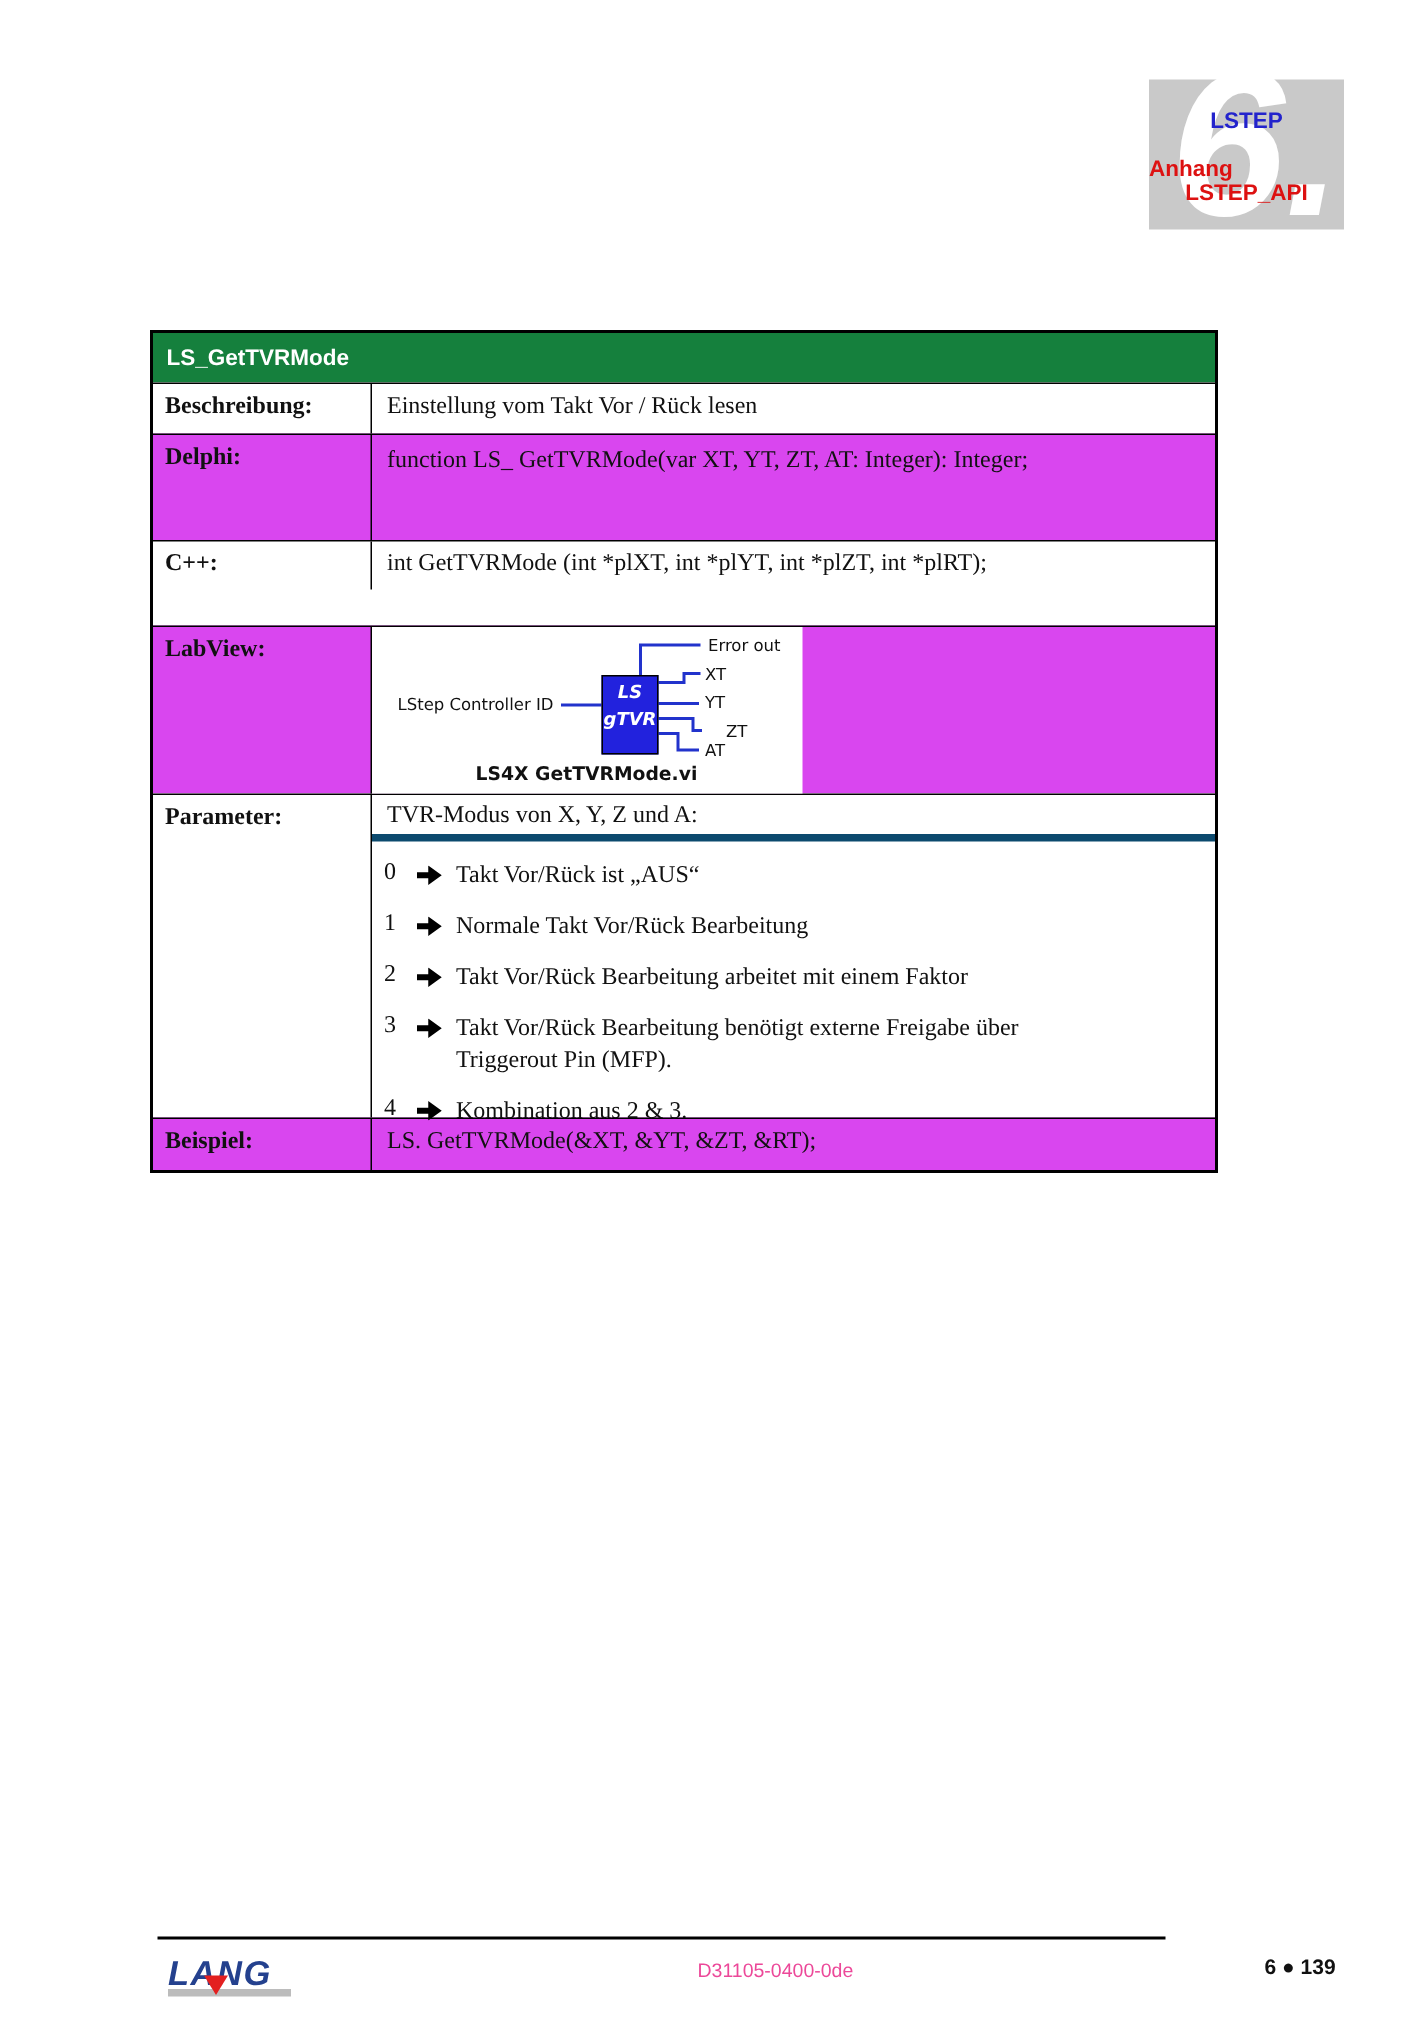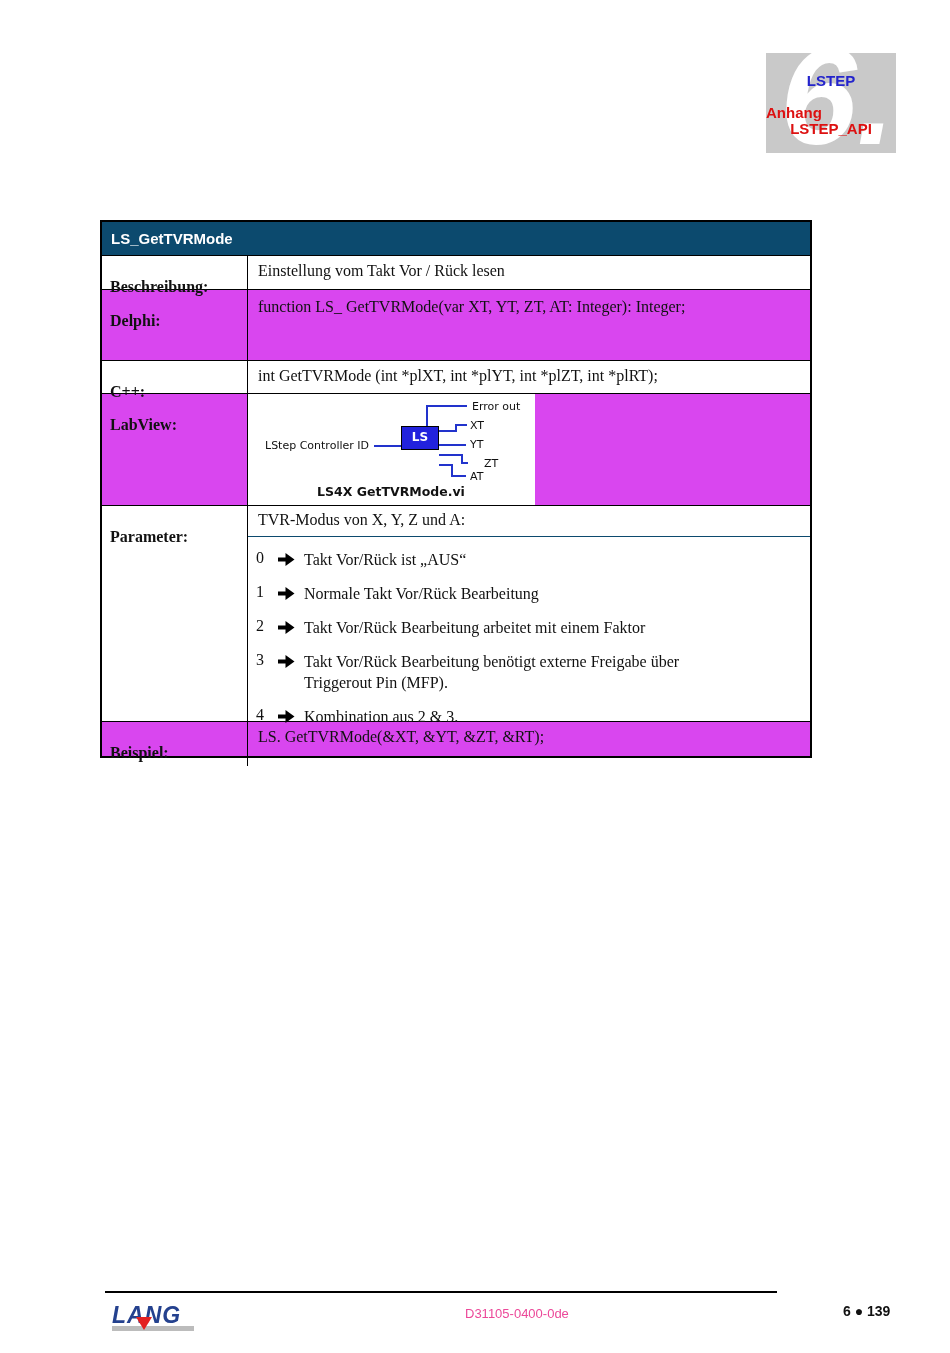--- a/index.html
+++ b/index.html
@@ -13,58 +13,58 @@
   .stamp .l1{position:absolute;left:0;top:19px;width:100%;text-align:center;z-index:2;
         font-family:"Liberation Sans",sans-serif;font-weight:bold;font-size:15px;color:#2323cc;}
   .stamp .l2{position:absolute;left:0;top:51px;width:100%;text-align:left;z-index:2;
         font-family:"Liberation Sans",sans-serif;font-weight:bold;font-size:15px;color:#dd1111;}
   .stamp .l3{position:absolute;left:0;top:67px;width:100%;text-align:center;z-index:2;
         font-family:"Liberation Sans",sans-serif;font-weight:bold;font-size:15px;color:#dd1111;}
 
   
   .api-table{position:absolute;left:100px;top:220px;width:712px;border:2px solid #000;
         box-sizing:border-box;background:#fff;}
-  .t-header{height:33px;background:#0c4a6e;color:#fff;font-family:"Liberation Sans",sans-serif;
+  .t-header{height:33px;background:#15803d;color:#fff;font-family:"Liberation Sans",sans-serif;
         font-weight:bold;font-size:15px;line-height:33px;padding-left:9px;}
   .t-row{display:flex;border-top:1px solid #000;box-sizing:border-box;}
   .t-label{width:146px;flex:0 0 146px;border-right:1px solid #000;box-sizing:border-box;
-        font-weight:bold;font-size:16px;padding:22px 8px;}
+        font-weight:bold;font-size:16px;padding:6px 8px;}
   .t-content{flex:1;font-size:16px;padding:6px 10px;box-sizing:border-box;position:relative;}
   .row-gray{background:#d946ef;}
   .row-white{background:#ffffff;}
   .r-beschreibung{height:34px;}
   .r-delphi{height:71px;}
   .r-cpp{height:33px;}
-  .r-labview{height:112px;}
+  .r-labview{height:112px;margin-top:24px;}
   .r-parameter{height:216px;}
   .r-beispiel{height:35px;}
   .code-line{line-height:21px;}
 
   
   .r-labview .t-content{padding:0;}
   .lv-image{position:absolute;left:0;top:0;width:287px;height:100%;background:#ffffff;}
   .lv-wires{position:absolute;left:0;top:0;}
-  .lv-box{position:absolute;left:153px;top:32px;width:38px;height:24px;background:#2222dd;
+  .lv-box{position:absolute;left:153px;top:32px;width:38px;height:53px;background:#2222dd;
         border:1px solid #000;box-sizing:border-box;color:#fff;text-align:center;
-        font-family:"DejaVu Sans",sans-serif;font-size:12px;font-weight:bold;}
+        font-family:"DejaVu Sans",sans-serif;font-size:12px;font-weight:bold;font-style:italic;}
   .lv-box .b1{line-height:20px;}
   .lv-box .b2{line-height:16px;}
   .lv-label{position:absolute;font-family:"DejaVu Sans",sans-serif;font-size:11px;color:#111;
         white-space:nowrap;}
   .lv-input{left:5px;top:45px;width:116px;text-align:right;}
   .lv-errorout{left:224px;top:6px;}
   .lv-xt{left:222px;top:25px;}
   .lv-yt{left:222px;top:44px;}
   .lv-zt{left:236px;top:63px;}
   .lv-at{left:222px;top:76px;}
   .lv-caption{left:28px;top:90px;width:230px;text-align:center;font-weight:bold;font-size:12.5px;}
 
   
   .r-parameter .t-content{padding:0;}
-  .param-intro{height:31px;border-bottom:1px solid #0c4a6e;box-sizing:border-box;
+  .param-intro{height:31px;border-bottom:5px solid #0c4a6e;box-sizing:border-box;
         padding:5px 10px;font-size:16px;}
   .param-list{padding:12px 10px 0 8px;}
   .param-item{display:flex;margin-bottom:13px;align-items:flex-start;}
   .param-num{width:22px;flex:0 0 22px;font-size:16px;}
   .param-arrow{flex:0 0 17px;margin:4px 9px 0 0;}
   .param-text{font-size:16px;max-width:432px;line-height:21px;}
 
   
   .footer-line{position:absolute;left:105px;top:1291px;width:672px;height:2px;background:#000;}
   .lang-logo{position:absolute;left:112px;top:1302px;width:82px;height:30px;}

